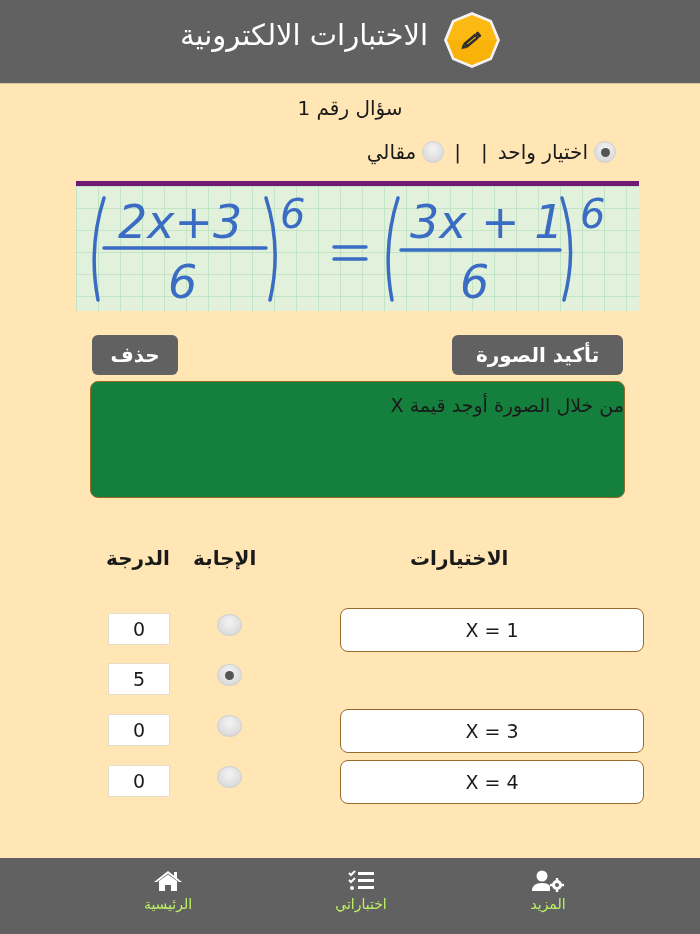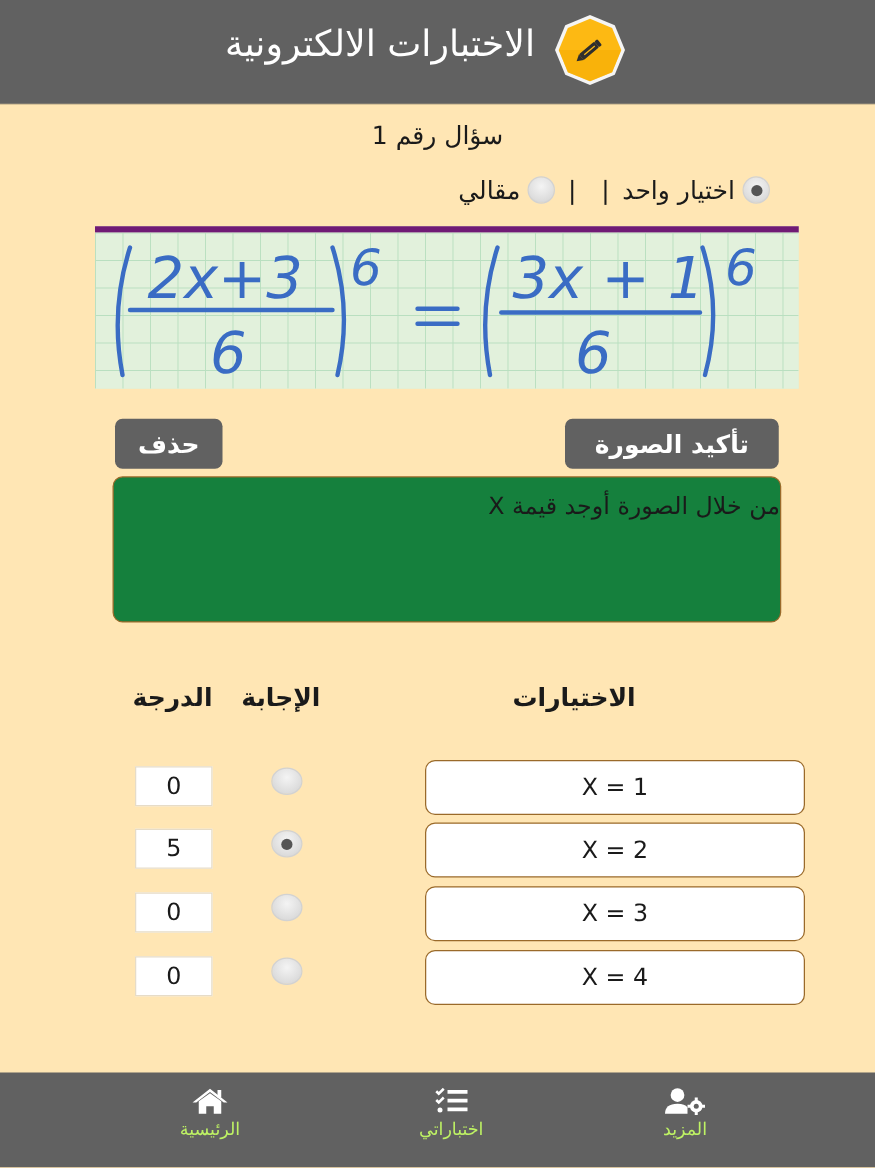--- a/index.html
+++ b/index.html
@@ -184,21 +184,20 @@
 <div class="col-h h-grade">الدرجة</div>
 
 <div class="row" style="top:608px;">
   <div class="grade-box">0</div>
   <span class="radio"></span>
   <div class="choice-box">X = 1</div>
 </div>
 <div class="row" style="top:658px;">
   <div class="grade-box">5</div>
   <span class="radio checked"></span>
-  <div class="choice-box">X = 2</div>
 </div>
 <div class="row" style="top:709px;">
   <div class="grade-box">0</div>
   <span class="radio"></span>
   <div class="choice-box">X = 3</div>
 </div>
 <div class="row" style="top:760px;">
   <div class="grade-box">0</div>
   <span class="radio"></span>
   <div class="choice-box">X = 4</div>

